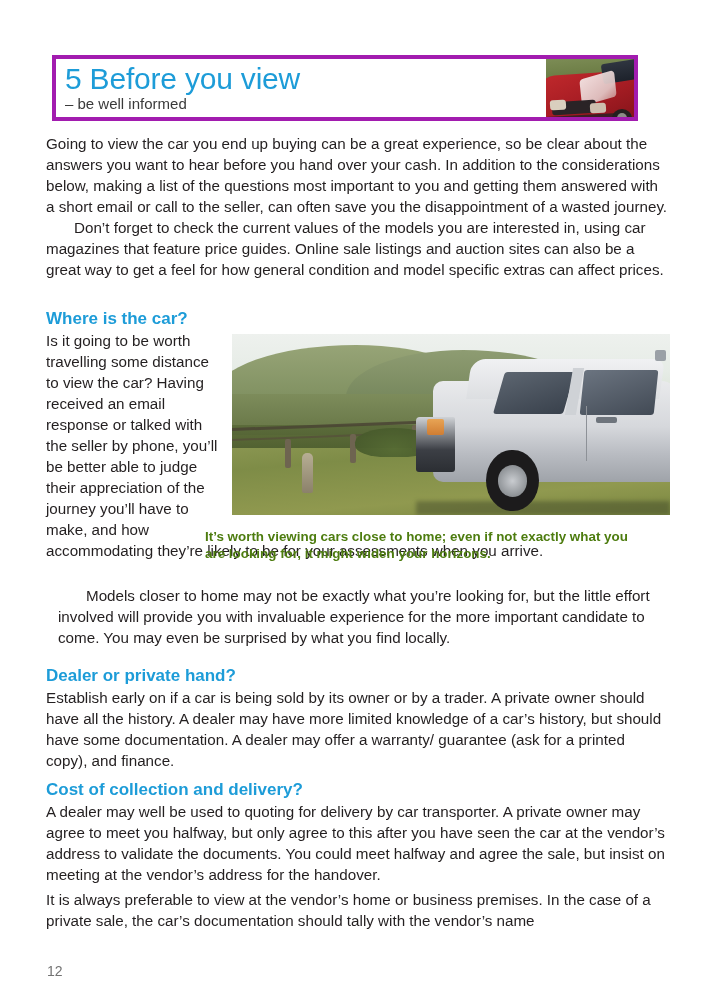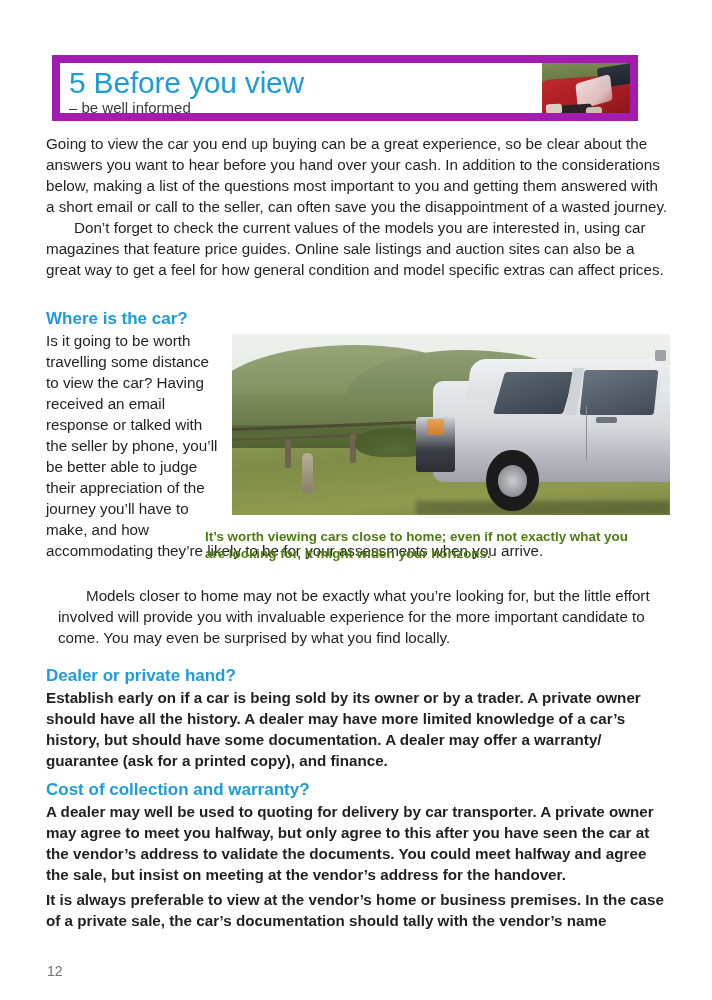--- a/index.html
+++ b/index.html
@@ -22,21 +22,21 @@
     background: #ffffff;
   }
 
   
   .chapter-header {
     position: absolute;
     left: 52px;
     top: 55px;
     width: 586px;
     height: 66px;
-    border: 8px solid #a21caf;
+    border: 4px solid #a21caf;
     background: #ffffff;
     box-sizing: border-box;
     display: flex;
     align-items: stretch;
     overflow: hidden;
     justify-content: center;
   }
   .chapter-header-text {
     flex: 1 1 auto;
     padding: 2px 0 0 9px;
@@ -440,21 +440,21 @@
     line-height: 17px;
     font-weight: 700;
   }
 
   .after-photo { top: 585px; margin-left: 12px; }
 
   .sec-dealer { top: 665px; }
   .sec-cost   { top: 779px; }
   .sec-view   { top: 889px; }
 
-  .section-body { margin-top: 1px; font-weight: bold; }
+  .section-body { margin-top: 1px; }
 
   .page-number {
     position: absolute;
     left: 47px;
     top: 962px;
     font-size: 14px;
     line-height: 18px;
     color: #737373;
   }
 </style>
@@ -529,21 +529,21 @@
   <div class="body-col after-photo">
     <p class="para indent">Models closer to home may not be exactly what you’re looking for, but the little effort involved will provide you with invaluable experience for the more important candidate to come. You may even be surprised by what you find locally.</p>
   </div>
 
   <div class="body-col sec-dealer">
     <h2 class="section-heading">Dealer or private hand?</h2>
     <p class="para section-body">Establish early on if a car is being sold by its owner or by a trader. A private owner should have all the history. A dealer may have more limited knowledge of a car’s history, but should have some documentation. A dealer may offer a warranty/ guarantee (ask for a printed copy), and finance.</p>
   </div>
 
   <div class="body-col sec-cost">
-    <h2 class="section-heading">Cost of collection and warranty?</h2>
+    <h2 class="section-heading">Cost of collection and delivery?</h2>
     <p class="para section-body">A dealer may well be used to quoting for delivery by car transporter. A private owner may agree to meet you halfway, but only agree to this after you have seen the car at the vendor’s address to validate the documents. You could meet halfway and agree the sale, but insist on meeting at the vendor’s address for the handover.</p>
   </div>
 
   <div class="body-col sec-view">
     <p class="para section-body">It is always preferable to view at the vendor’s home or business premises. In the case of a private sale, the car’s documentation should tally with the vendor’s name</p>
   </div>
 
   <div class="page-number">12</div>
 
 </div>

